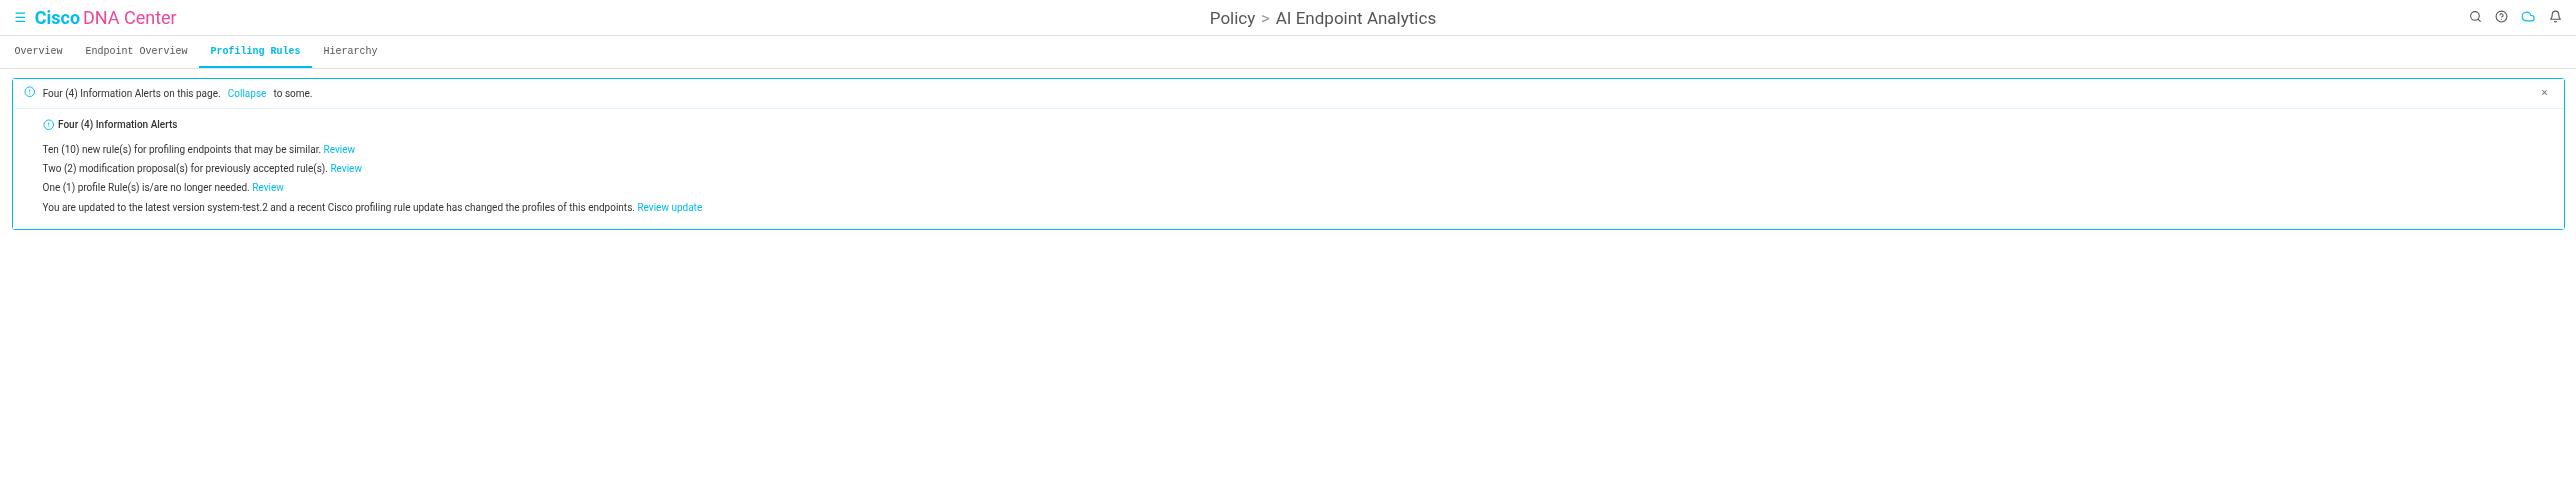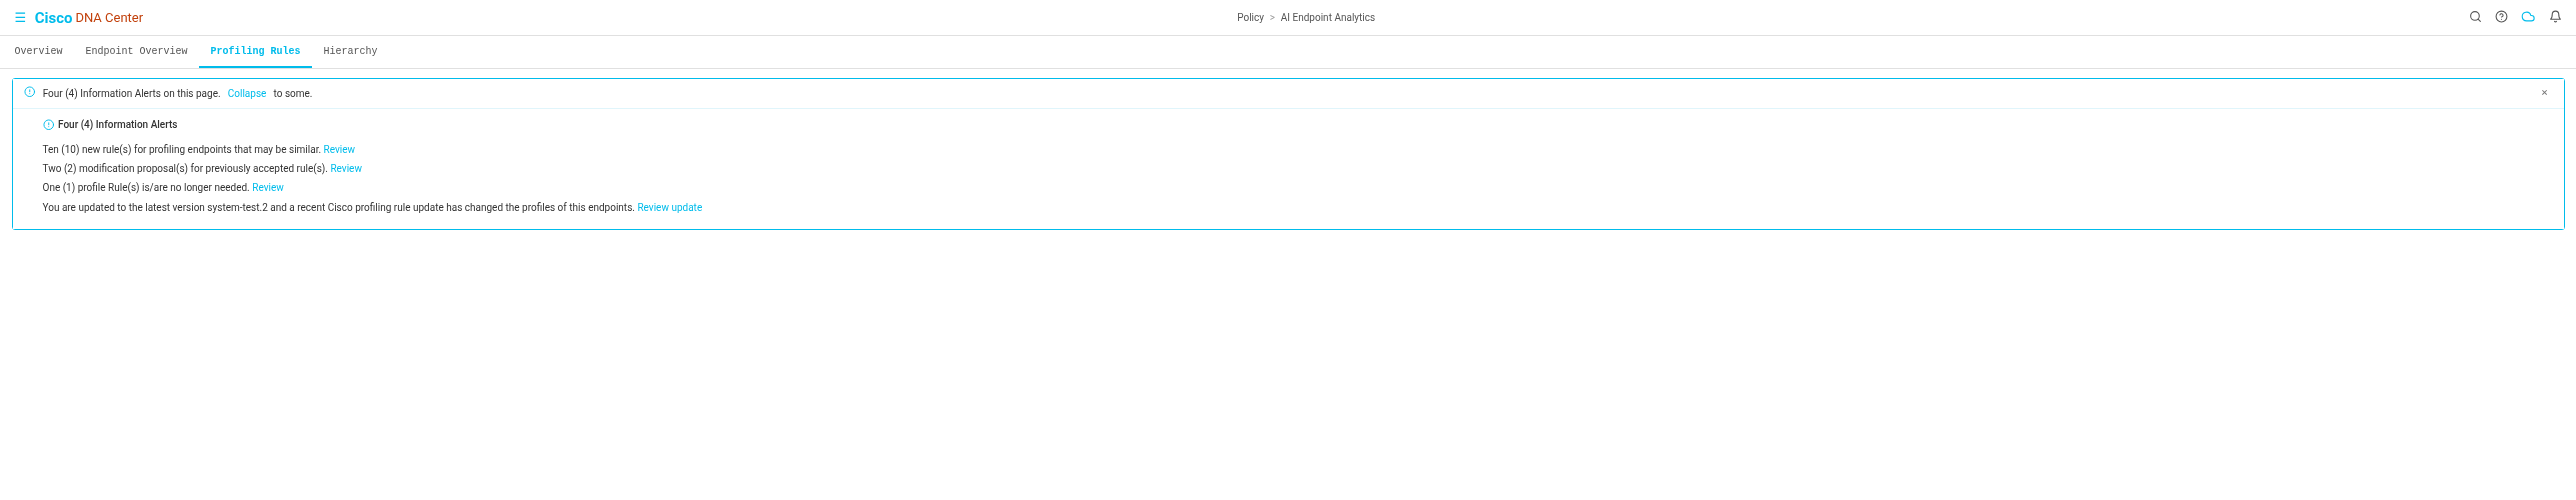--- a/index.html
+++ b/index.html
@@ -41,35 +41,35 @@
 
     .logo {
       display: flex;
       align-items: center;
       gap: 2.9px;
     }
 
     .logo-cisco {
       color: #00bceb;
       font-weight: 700;
-      font-size: 15px;
+      font-size: 18px;
     }
 
     .logo-dna {
-      color: #c2410c;
+      color: #ec4899;
       font-weight: 400;
-      font-size: 13px;
+      font-size: 18px;
     }
 
     .top-nav-center {
       display: flex;
       align-items: center;
       gap: 5.8px;
       color: #555;
-      font-size: 10px;
+      font-size: 17px;
     }
 
     .breadcrumb-separator {
       color: #999;
     }
 
     .top-nav-right {
       display: flex;
       align-items: center;
       gap: 13px;

